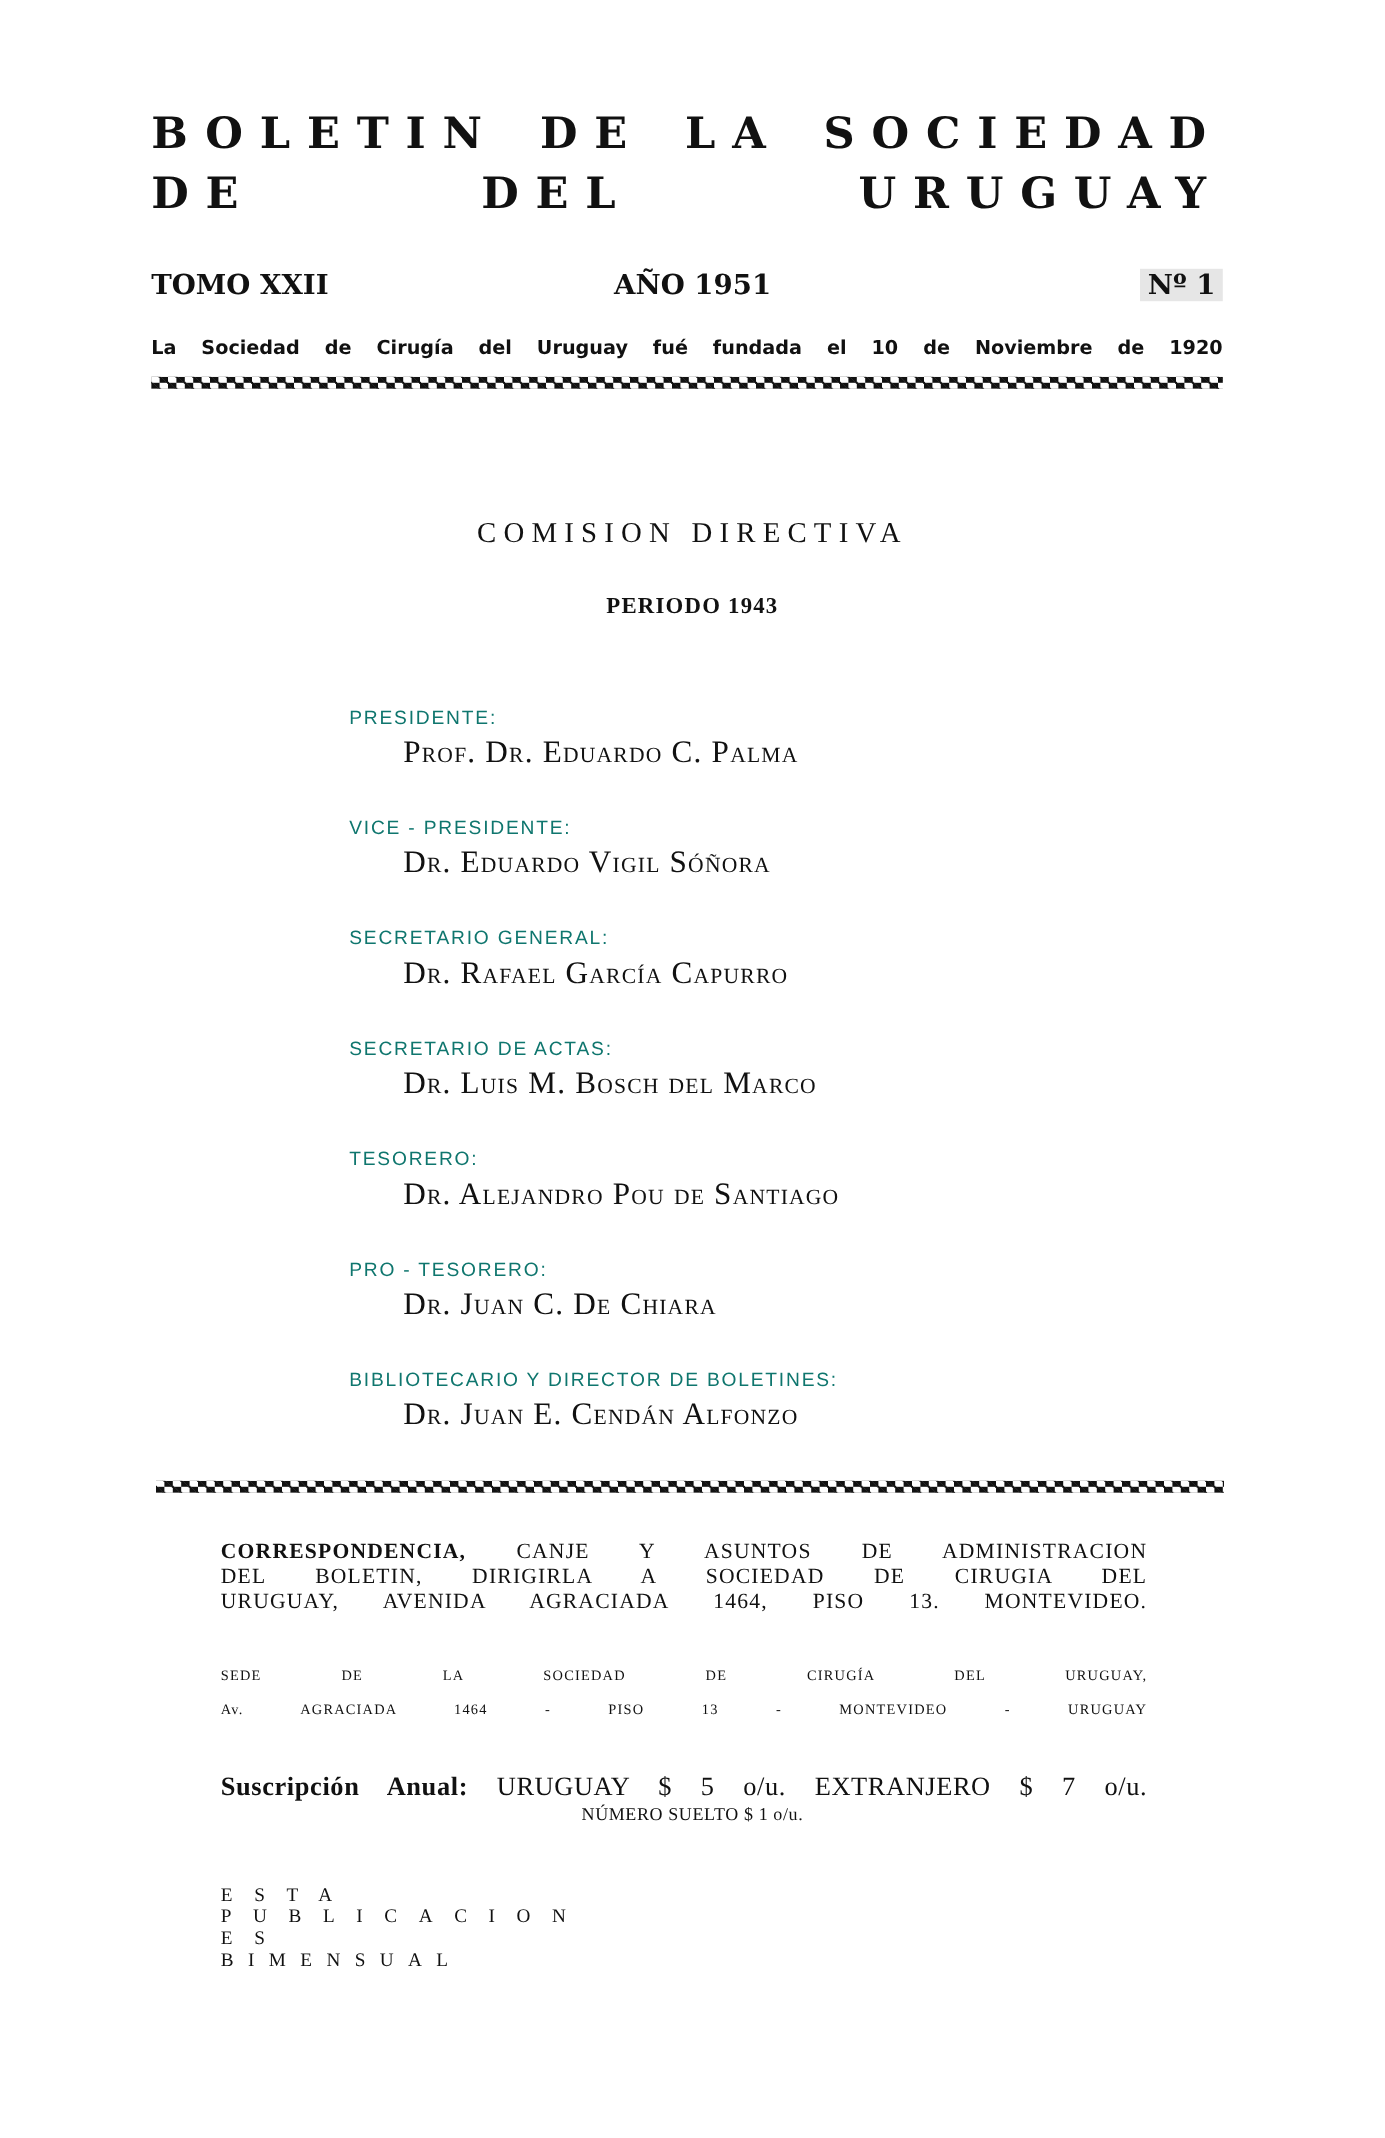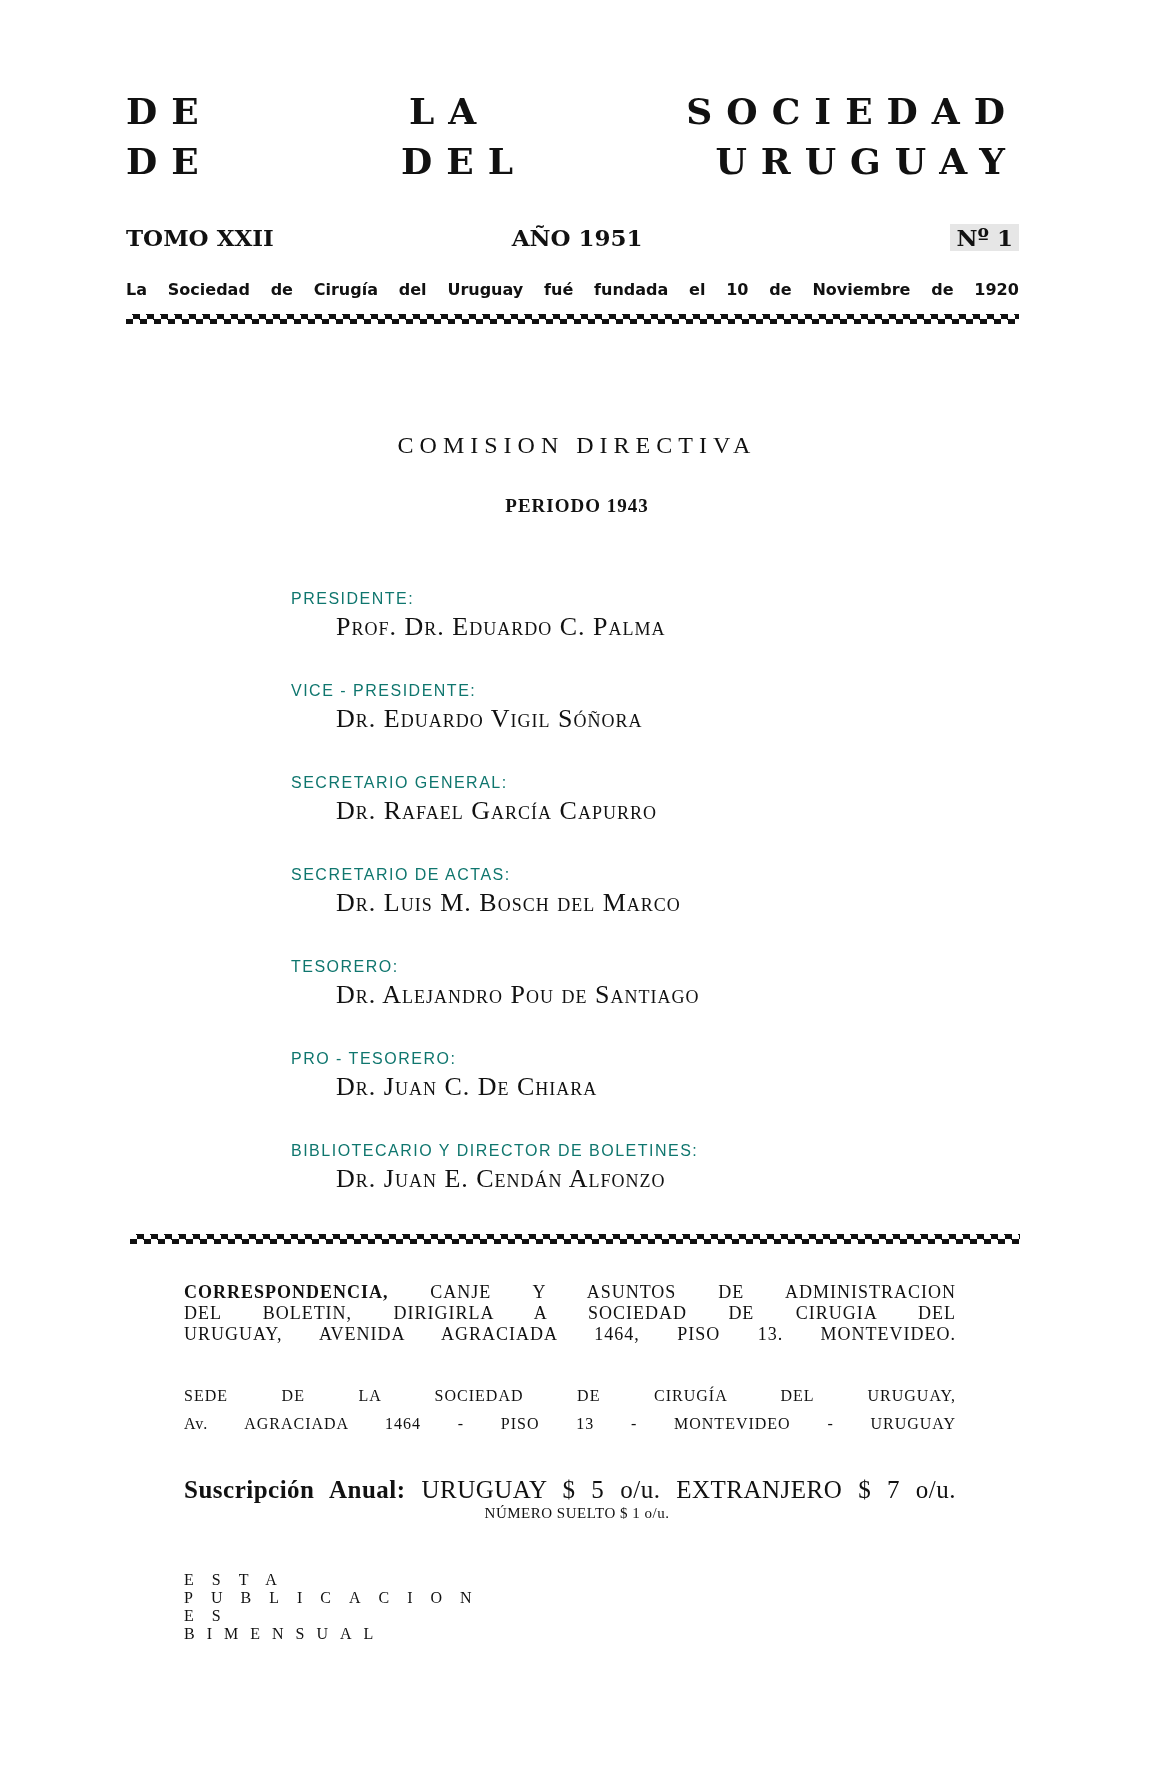--- a/index.html
+++ b/index.html
@@ -45,40 +45,41 @@
   .officer-name {
     font-family: "Liberation Serif", serif; font-size: 26px; left: 336px; letter-spacing: 1px;
     font-variant: small-caps;
   }
   .corr {
     left: 184px; width: 772px; font-family: "Liberation Serif", serif; font-size: 18px;
     letter-spacing: 1px; line-height: 21px; text-align: justify; text-align-last: justify;
   }
   .corr b { font-weight: bold; }
   .sede {
-    left: 184px; width: 772px; font-family: "Liberation Serif", serif; font-size: 16px;
+    left: 184px; width: 772px; font-family: "Liberation Serif", serif; font-size: 12px;
     letter-spacing: 1px; line-height: 28px; text-align: justify; text-align-last: justify;
   }
   .subs {
-    left: 184px; width: 772px; font-family: "Liberation Serif", serif; font-size: 25px;
+    left: 184px; width: 772px; font-family: "Liberation Serif", serif; font-size: 22px;
     letter-spacing: 0.5px; text-align: justify; text-align-last: justify;
   }
   .subs2 {
     left: 0; width: 1154px; text-align: center; font-family: "Liberation Serif", serif; font-size: 15px;
     letter-spacing: 0.5px;
   }
   .bimensual {
     left: 184px; width: 772px; font-family: "Liberation Serif", serif; font-size: 16px;
     display: flex; justify-content: space-between; flex-direction: column;
   }
 </style>
 </head>
 <body>
 
 <div class="abs title-row spaced-row" style="top:90px;">
+  <span style="letter-spacing:14px;">BOLETIN</span>
   <span style="letter-spacing:14px;">DE</span>
   <span style="letter-spacing:14px;">LA</span>
   <span style="letter-spacing:14px;">SOCIEDAD</span>
 </div>
 <div class="abs title-row spaced-row" style="top:140px;">
   <span style="letter-spacing:14px;">DE</span>
   <span style="letter-spacing:14px;">DEL</span>
   <span style="letter-spacing:14px;">URUGUAY</span>
 </div>
 

